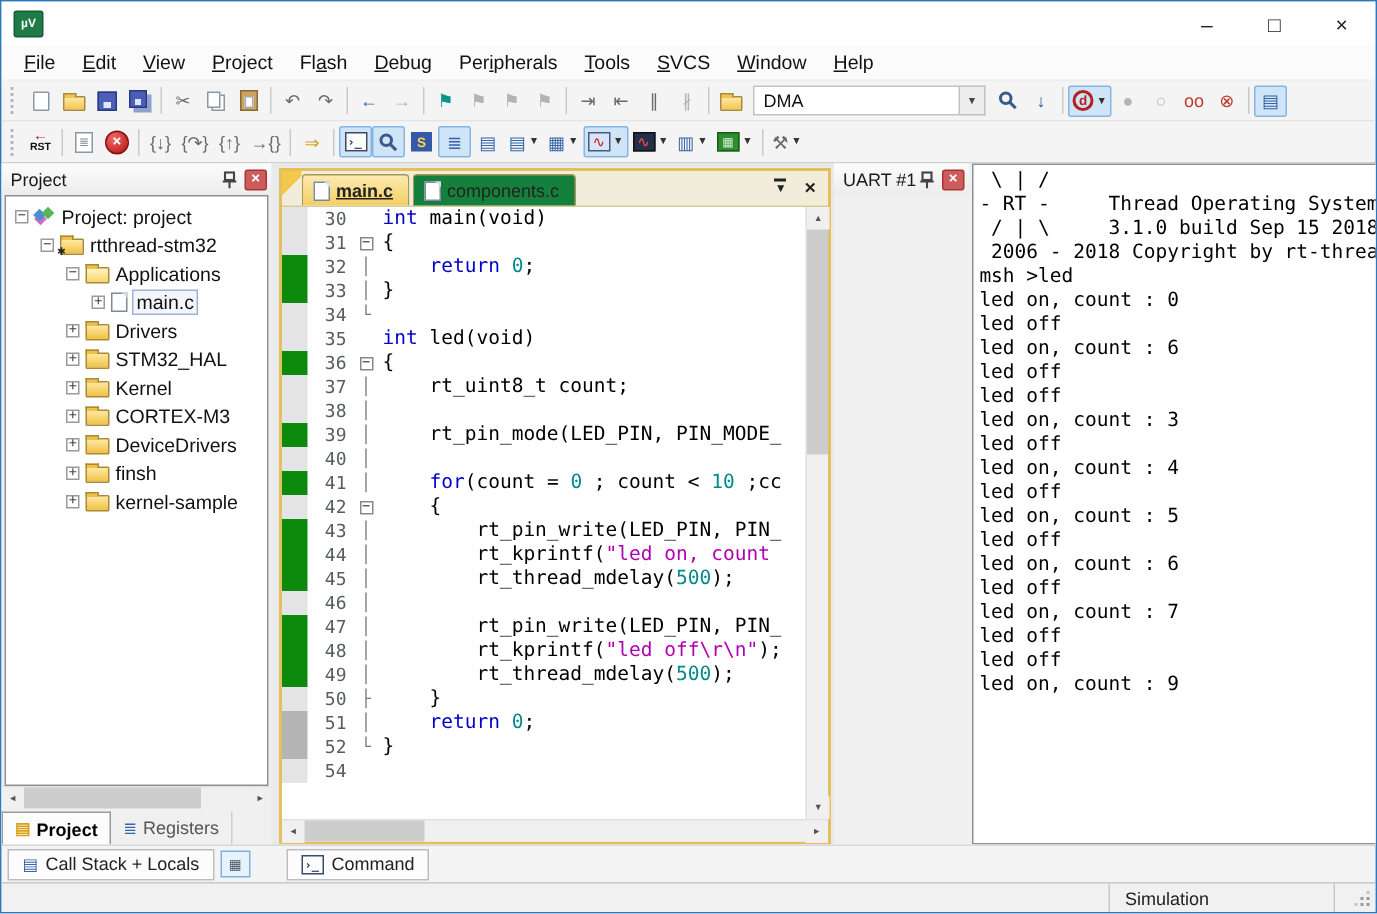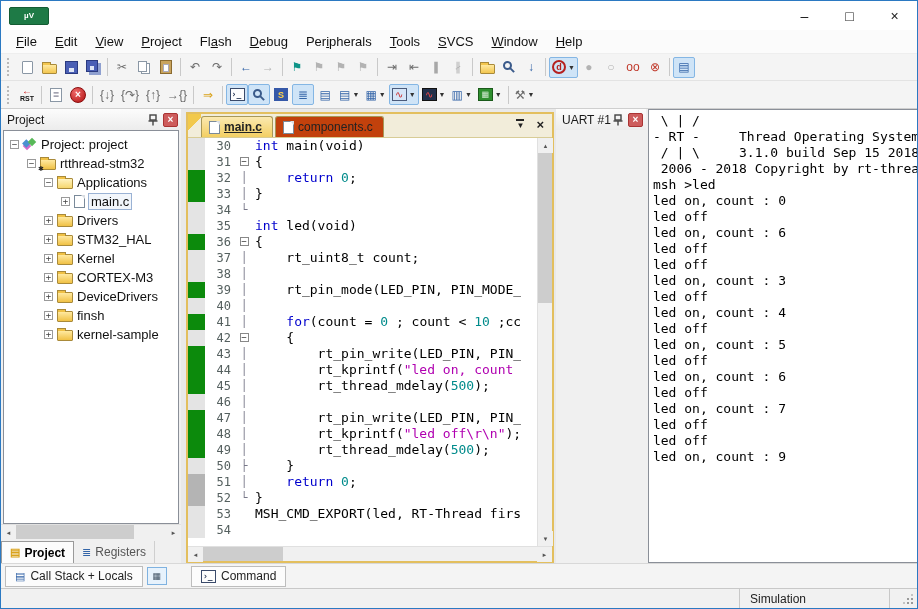--- a/index.html
+++ b/index.html
@@ -4,21 +4,21 @@
 <style>
   * { margin:0; padding:0; box-sizing:border-box; }
   html,body { background:#d8d8d8; }
   body { font-family:"Liberation Sans", sans-serif; }
 
   .window { width:918px; height:609px; border:1px solid #2b79c2; background:#f0f0f0;
             display:flex; flex-direction:column; overflow:hidden; }
 
   
   .titlebar { height:29px; background:#ffffff; display:flex; align-items:center; flex:none; }
-  .app-icon { width:40px; height:18px; margin:0 6px 0 8px; background:#1e7a46; border:1px solid #145c33;
+  .app-icon { width:20px; height:18px; margin:0 6px 0 8px; background:#1e7a46; border:1px solid #145c33;
               border-radius:2px; color:#fff; font-size:8px; font-weight:bold; display:flex;
               align-items:center; justify-content:center; }
   .title-text { font-size:13px; color:#111; }
   .win-btns { margin-left:auto; display:flex; height:100%; }
   .win-btn { width:45px; height:100%; display:flex; align-items:center; justify-content:center;
              font-size:14px; color:#222; }
 
   
   .menubar { height:24px; background:#fbfbfb; display:flex; align-items:center; padding-left:6px;
              font-size:13px; color:#111; flex:none; border-bottom:1px solid #eee; }
@@ -135,21 +135,21 @@
   .splitter { width:5px; flex:none; background:#e9e9e9; }
 
   
   .editor { width:368px; flex:none; display:flex; flex-direction:column; border:2px solid #e3bf5e;
             background:#fff; min-height:0; margin-top:3px; }
   .edit-tabs { height:24px; flex:none; background:#f2edda; display:flex; align-items:flex-end;
                border-bottom:1px solid #d8cc96; }
   .edit-tabs-corner { width:13px; height:100%; background:linear-gradient(135deg,#f2c94c 45%,transparent 45%); flex:none; }
   .etab { display:flex; align-items:center; gap:4px; padding:3px 10px 3px 7px; font-size:12px;
           border:1px solid #a89858; border-bottom:none; border-radius:3px 3px 0 0;
-          background:#c2410c; color:#222; margin-right:2px; height:21px; }
+          background:#15803d; color:#222; margin-right:2px; height:21px; }
   .etab.active { background:linear-gradient(#fbe9b0,#f3cf63); font-weight:bold; }
   .etab.active .etab-label { text-decoration:underline; }
   .etab-tools { margin-left:auto; display:flex; align-items:center; gap:12px; padding:0 8px 5px 0; color:#222; }
   .doclist-ico { font-size:8px; border-top:2px solid #222; line-height:1; padding-top:1px; }
   .etab-x { font-size:13px; font-weight:bold; }
 
   .code-zone { flex:1; display:flex; min-height:0; }
   .code-cols { flex:1; overflow:hidden; font-family:"DejaVu Sans Mono",monospace; font-size:13px;
                display:flex; flex-direction:column; background:#fff; }
   .code-line { height:16px; line-height:16px; display:flex; flex:none; }
@@ -281,20 +281,24 @@
       <div class="tb">
         <span class="col-gray">∥</span>
       </div>
       <div class="tb">
         <span class="col-lgray">∦</span>
       </div>
       <div class="tb-sep"></div>
       <div class="tb">
         <span class="sh-folder"></span>
       </div>
+      <div class="combo-wrap">
+        <div class="combo-field">DMA</div>
+        <div class="combo-btn">▼</div>
+      </div>
       <div class="tb">
         <span class="sh-mag"></span>
       </div>
       <div class="tb">
         <span class="col-blue">↓</span>
       </div>
       <div class="tb-sep"></div>
       <div class="tb active">
         <span class="sh-dmag">d</span>
         <span class="dd">▼</span>
@@ -639,26 +643,20 @@
               <div class="ctext"><span class="tk-p">    </span><span class="tk-k">return</span><span class="tk-p"> </span><span class="tk-n">0</span><span class="tk-p">;</span></div>
             </div>
             <div class="code-line">
               <div class="cov gray"></div>
               <div class="lnum">52</div>
               <div class="fold">└</div>
               <div class="ctext"><span class="tk-p">}</span></div>
             </div>
             <div class="code-line">
               <div class="cov"></div>
-              <div class="lnum">53</div>
-              <div class="fold"></div>
-              <div class="ctext"><span class="tk-p">MSH_CMD_EXPORT(led, RT-Thread firs</span></div>
-            </div>
-            <div class="code-line">
-              <div class="cov"></div>
               <div class="lnum">54</div>
               <div class="fold"></div>
               <div class="ctext"></div>
             </div>
           </div>
         <div class="vscroll">
           <div class="sb-btn">▲</div>
           <div class="sb-track">
               <div class="sb-thumb-v" style="height:150px"></div>
             </div>

